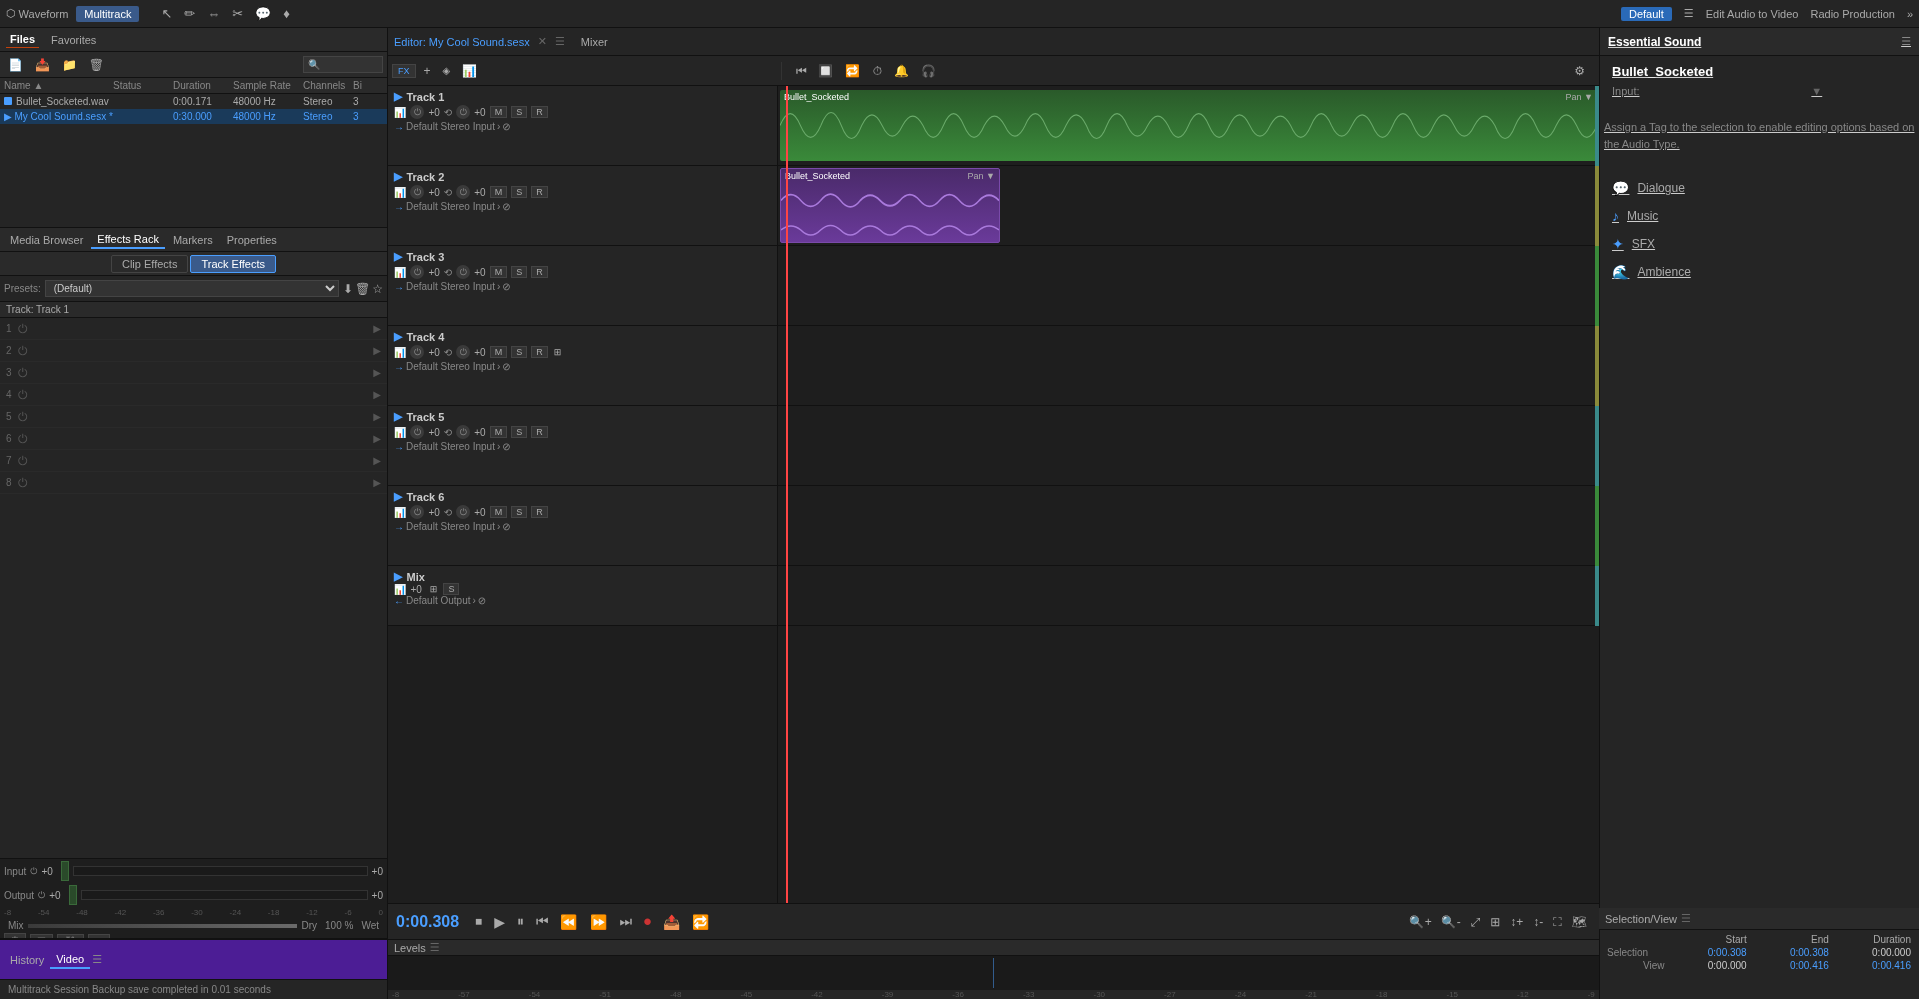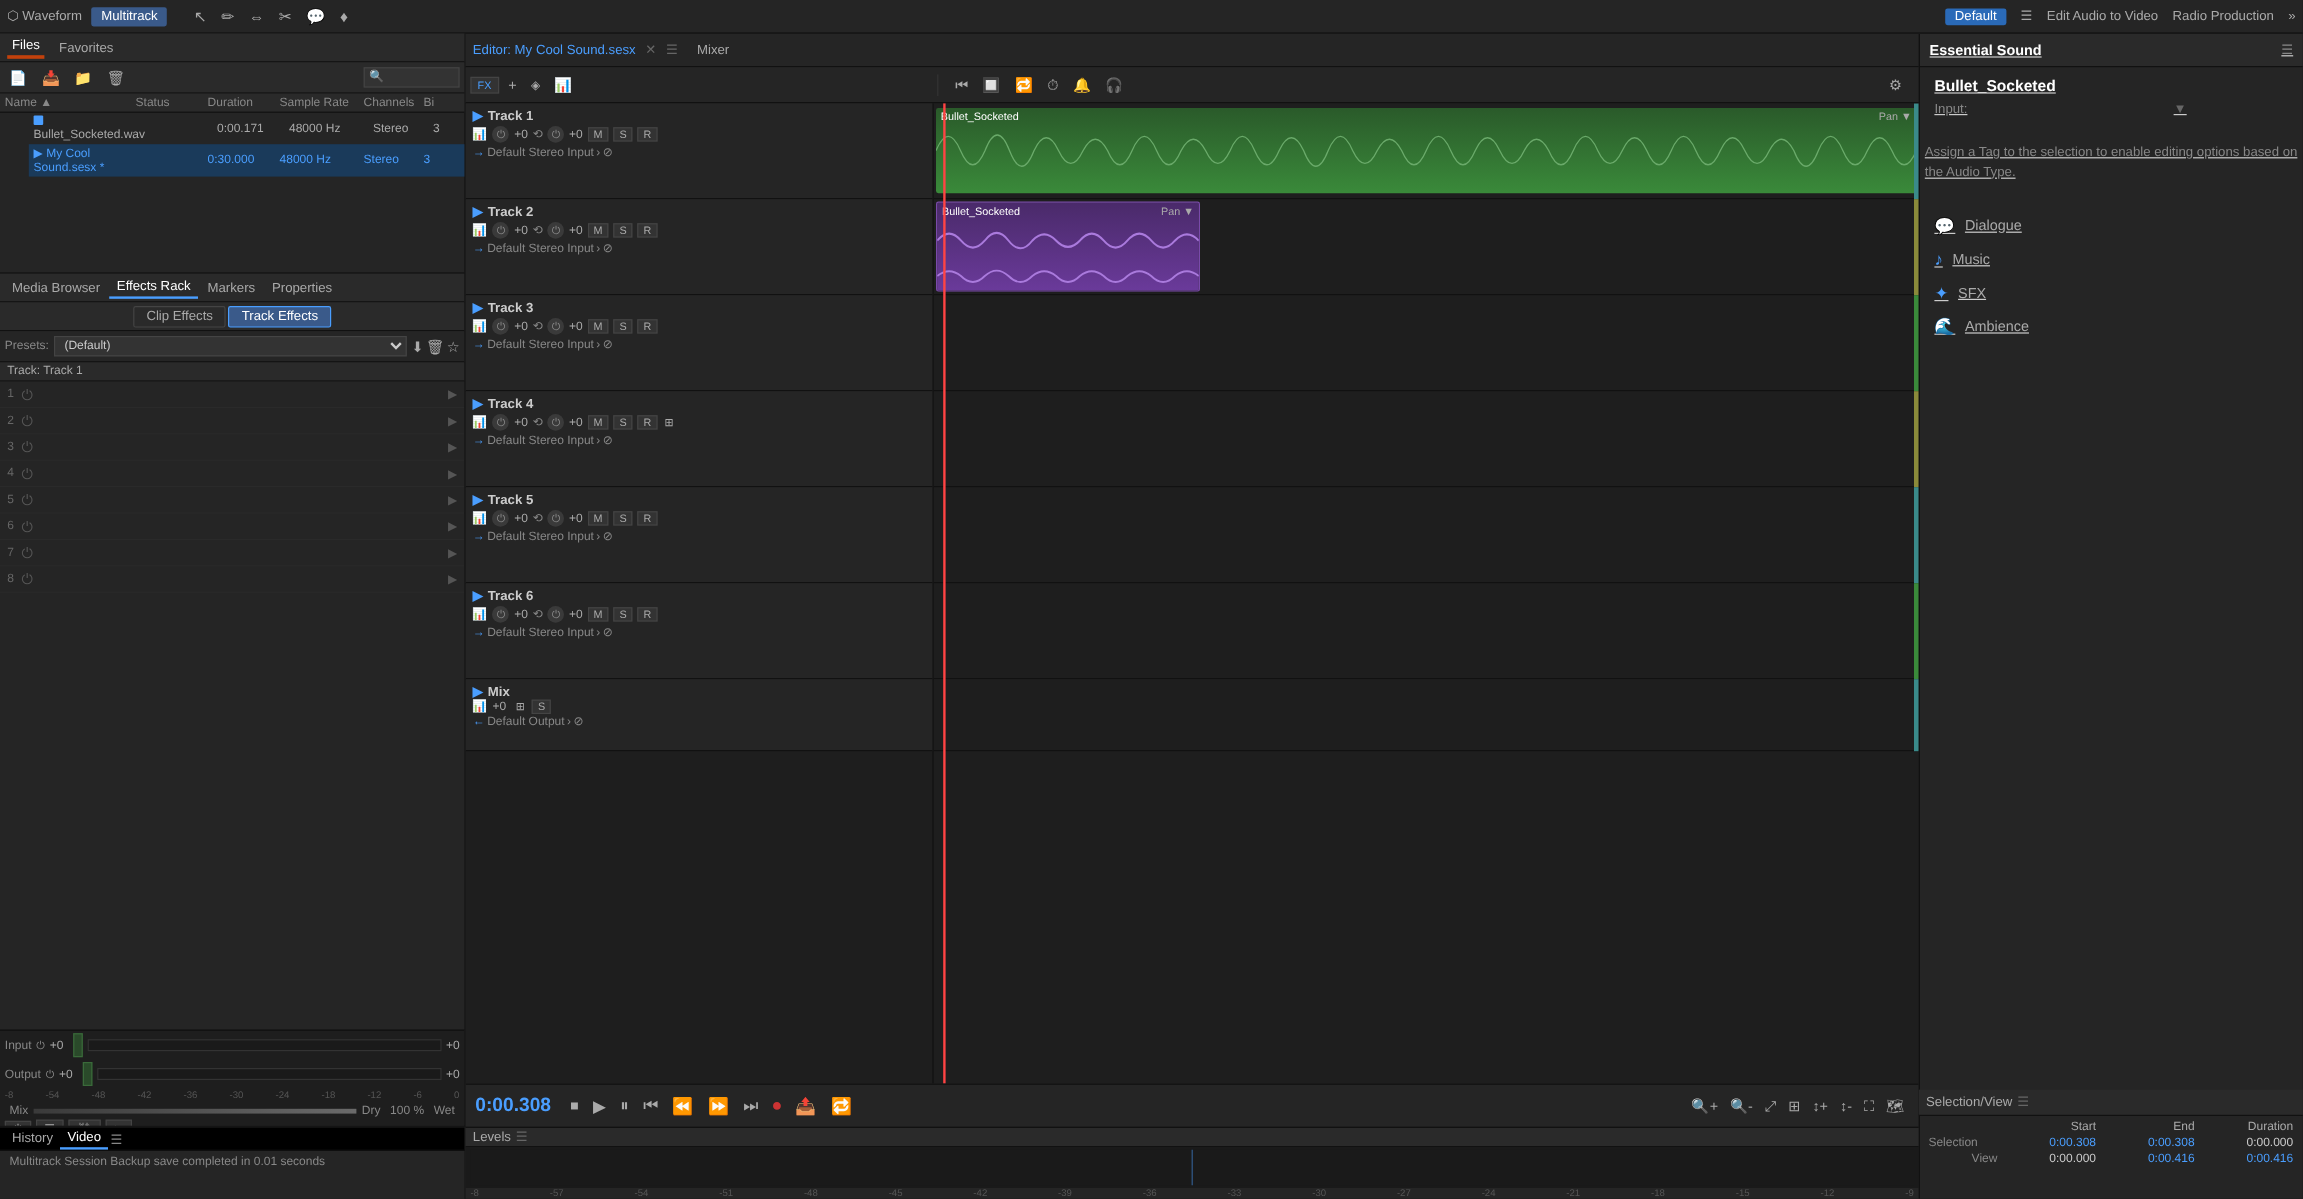--- a/index.html
+++ b/index.html
@@ -16,25 +16,25 @@
     
     #main { display: flex; height: calc(999px - 28px); }
 
     
     #left-panel { width: 388px; background: #252525; border-right: 1px solid #111; display: flex; flex-direction: column; flex-shrink: 0; }
 
     
     #files-panel { height: 200px; border-bottom: 1px solid #111; display: flex; flex-direction: column; }
     .panel-header { display: flex; align-items: center; background: #2a2a2a; height: 24px; padding: 0 6px; gap: 8px; border-bottom: 1px solid #111; }
     .panel-header-tab { color: #aaa; font-size: 11px; cursor: pointer; padding: 2px 4px; }
-    .panel-header-tab.active { color: #fff; border-bottom: 3px solid #c2410c; }
+    .panel-header-tab.active { color: #fff; border-bottom: 1px solid #c2410c; font-weight: bold; }
     .panel-toolbar { display: flex; align-items: center; background: #2a2a2a; height: 26px; padding: 0 4px; gap: 4px; border-bottom: 1px solid #111; }
     .panel-toolbar button { background: none; border: none; color: #aaa; font-size: 12px; cursor: pointer; padding: 2px 4px; }
     .panel-toolbar input { background: #333; border: 1px solid #444; color: #ccc; padding: 2px 4px; font-size: 10px; width: 80px; }
-    .files-table { flex: 1; overflow-y: auto; padding-left: 24px; }
+    .files-table { flex: 1; overflow-y: auto; }
     .files-col-header { display: grid; grid-template-columns: 1fr 60px 60px 70px 50px 30px; background: #2a2a2a; padding: 2px 4px; font-size: 10px; color: #888; border-bottom: 1px solid #111; }
     .files-row { display: grid; grid-template-columns: 1fr 60px 60px 70px 50px 30px; padding: 2px 4px; font-size: 10px; color: #aaa; cursor: pointer; align-items: center; }
     .files-row.active { background: #1a3a5a; color: #4a9eff; }
     .file-icon { display: inline-block; width: 8px; height: 8px; background: #4a9eff; margin-right: 4px; border-radius: 1px; }
 
     
     #effects-panel { flex: 1; display: flex; flex-direction: column; border-bottom: 1px solid #111; overflow: hidden; }
     .effects-tabs { display: flex; align-items: center; background: #2a2a2a; height: 24px; padding: 0 4px; border-bottom: 1px solid #111; gap: 2px; }
     .effects-tab { color: #aaa; font-size: 11px; cursor: pointer; padding: 2px 6px; }
     .effects-tab.active { color: #fff; border-bottom: 2px solid #4a9eff; }
@@ -54,21 +54,21 @@
     .effect-slot-arrow { color: #555; font-size: 10px; }
     .effects-meter-area { height: 80px; background: #1e1e1e; border-top: 1px solid #111; display: flex; flex-direction: column; }
     .meter-row { display: flex; align-items: center; gap: 4px; padding: 2px 4px; font-size: 10px; color: #888; }
     .meter-bar { flex: 1; height: 12px; background: #1a1a1a; border: 1px solid #333; position: relative; overflow: hidden; }
     .meter-fill { height: 100%; background: linear-gradient(to right, #3a8a3a, #8a8a3a, #8a3a3a); }
     .meter-scale { display: flex; justify-content: space-between; padding: 1px 4px; font-size: 8px; color: #555; }
     .mix-row { display: flex; align-items: center; gap: 4px; padding: 2px 8px; font-size: 10px; color: #888; }
 
     
     #bottom-panel { height: 60px; background: #252525; border-top: 1px solid #111; }
-    .bottom-tabs { display: flex; align-items: center; background: #000000; height: 19px; padding: 0 4px; border-bottom: 1px solid #111; }
+    .bottom-tabs { display: flex; align-items: center; background: #4c1d95; height: 40px; padding: 0 4px; border-bottom: 1px solid #111; }
     .bottom-tab { color: #aaa; font-size: 11px; cursor: pointer; padding: 2px 6px; }
     .bottom-tab.active { color: #fff; border-bottom: 2px solid #4a9eff; }
     .status-bar { padding: 4px 8px; font-size: 10px; color: #888; }
 
     
     #center-panel { flex: 1; display: flex; flex-direction: column; background: #1e1e1e; min-width: 0; }
 
     
     .editor-header { display: flex; align-items: center; background: #252525; height: 28px; border-bottom: 1px solid #111; padding: 0 6px; gap: 8px; }
     .mixer-tab { color: #aaa; font-size: 11px; cursor: pointer; padding: 2px 8px; }

